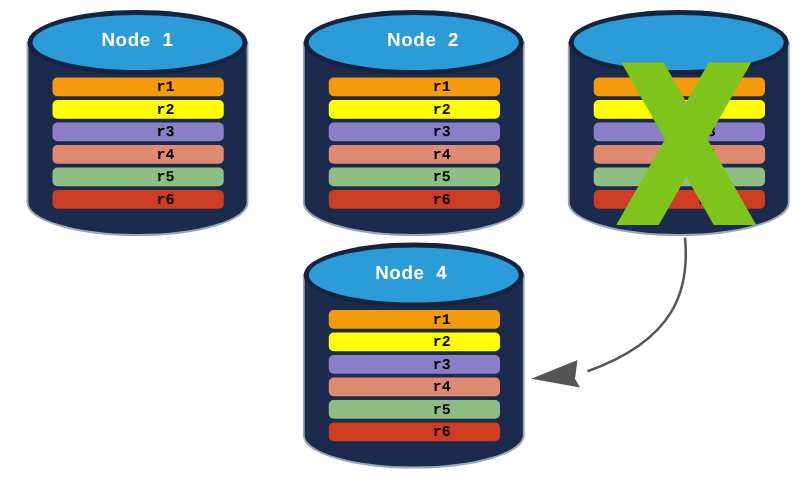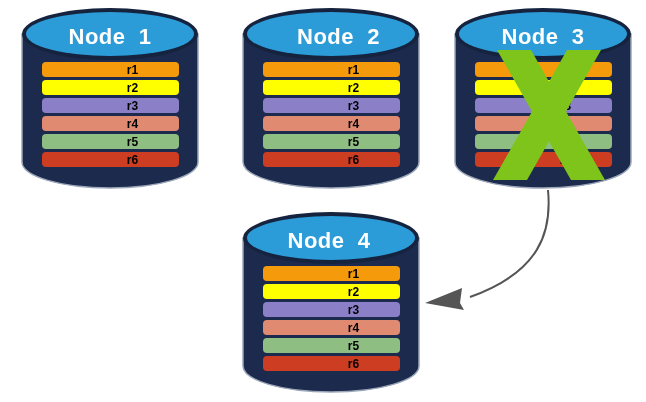--- a/index.html
+++ b/index.html
@@ -34,21 +34,21 @@
     overflow: visible;
   }
 
   .node-title {
     position: absolute;
     left: 0;
     width: 100%;
     text-align: center;
     color: #ffffff;
     font-weight: bold;
-    font-size: 22px;
+    font-size: 15px;
     letter-spacing: 0.5px;
     white-space: pre;
     font-family: "Liberation Sans", sans-serif;
   }
 
   .rows {
     position: absolute;
     left: 0;
     width: 100%;
   }
@@ -58,21 +58,21 @@
     border-radius: 4px;
     box-sizing: border-box;
     color: #000000;
     font-weight: bold;
     font-size: 12px;
     text-align: center;
     line-height: 1;
     display: flex;
     align-items: center;
     justify-content: center;
-    font-family: Liberation Sans, sans-serif;
+    font-family: Liberation Mono, monospace;
     padding-left: 44px;
   }
 
   .cross-svg {
     position: absolute;
     overflow: visible;
     pointer-events: none;
   }
 
   .arrow-svg {
@@ -118,37 +118,36 @@
         <div class="row-pill" style="left: 20px; top: 126px; width: 137px; height: 15px; background: rgb(143, 190, 131);">r5</div>
         <div class="row-pill" style="left: 20px; top: 144px; width: 137px; height: 15px; background: rgb(204, 61, 34);">r6</div>
       </div>
     </div>
     <div class="node" style="left: 455px; top: 8px; width: 176px; height: 180px;">
       <svg class="node-svg" width="176" height="180" viewBox="0 0 176 180">
         <path d="M 0,26 L 0,154 A 88,26 0 0 0 176,154 L 176,26 Z" fill="#1B2A4D" stroke="#9BA6B8" stroke-width="1.5"></path>
         <ellipse cx="88" cy="26" rx="88" ry="26" fill="#16233F"></ellipse>
         <ellipse cx="88" cy="26" rx="84" ry="22" fill="#2B9CD8"></ellipse>
       </svg>
-      <div class="node-title" style="top: 16px;">Node  3</div>
       <div class="rows">
         <div class="row-pill" style="left: 20px; top: 54px; width: 137px; height: 15px; background: rgb(245, 155, 11);">r1</div>
         <div class="row-pill" style="left: 20px; top: 72px; width: 137px; height: 15px; background: rgb(255, 255, 0);">r2</div>
         <div class="row-pill" style="left: 20px; top: 90px; width: 137px; height: 15px; background: rgb(139, 128, 200);">r3</div>
         <div class="row-pill" style="left: 20px; top: 108px; width: 137px; height: 15px; background: rgb(224, 138, 114);">r4</div>
         <div class="row-pill" style="left: 20px; top: 126px; width: 137px; height: 15px; background: rgb(143, 190, 131);">r5</div>
         <div class="row-pill" style="left: 20px; top: 144px; width: 137px; height: 15px; background: rgb(204, 61, 34);">r6</div>
       </div>
       <svg class="cross-svg" width="120" height="140" viewBox="0 0 120 140" style="left: 34px; top: 42px;">
         <g fill="#7FC41A">
           <polygon points="8,0 42,0 116,130 82,130"></polygon>
           <polygon points="112,0 78,0 4,130 38,130"></polygon>
         </g>
       </svg>
     </div>
-    <div class="node" style="left: 243px; top: 212px; width: 172px; height: 180px;">
+    <div class="node" style="left: 243px; top: 194px; width: 172px; height: 180px;">
       <svg class="node-svg" width="176" height="180" viewBox="0 0 176 180">
         <path d="M 0,26 L 0,154 A 88,26 0 0 0 176,154 L 176,26 Z" fill="#1B2A4D" stroke="#9BA6B8" stroke-width="1.5"></path>
         <ellipse cx="88" cy="26" rx="88" ry="26" fill="#16233F"></ellipse>
         <ellipse cx="88" cy="26" rx="84" ry="22" fill="#2B9CD8"></ellipse>
       </svg>
       <div class="node-title" style="top: 16px;">Node  4</div>
       <div class="rows">
         <div class="row-pill" style="left: 20px; top: 54px; width: 137px; height: 15px; background: rgb(245, 155, 11);">r1</div>
         <div class="row-pill" style="left: 20px; top: 72px; width: 137px; height: 15px; background: rgb(255, 255, 0);">r2</div>
         <div class="row-pill" style="left: 20px; top: 90px; width: 137px; height: 15px; background: rgb(139, 128, 200);">r3</div>

